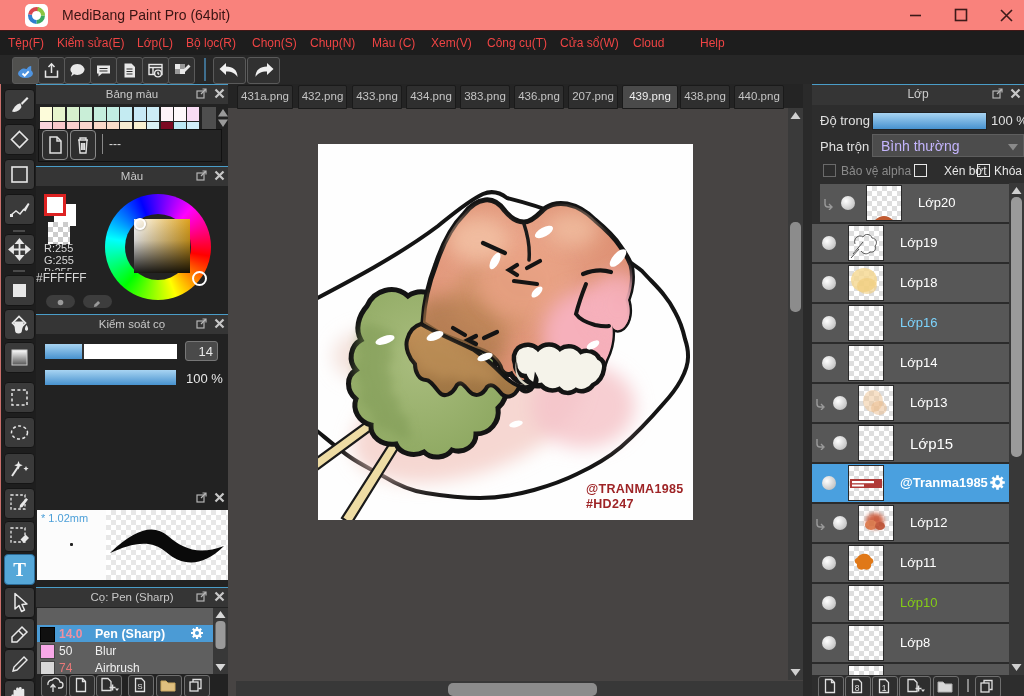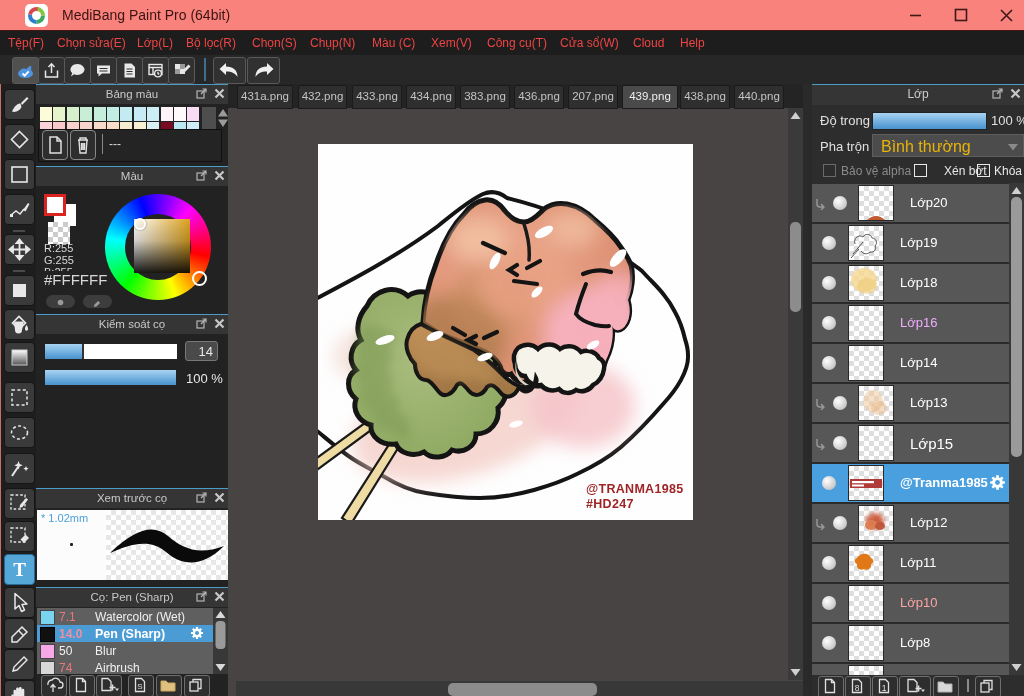--- a/index.html
+++ b/index.html
@@ -51,31 +51,31 @@
   <div id="title" class="abs">MediBang Paint Pro (64bit)</div>
   <svg class="abs" style="left:900px;top:0px" width="120" height="30" viewBox="0 0 120 30">
     <g stroke="#3c1a19" stroke-width="1.6" fill="none">
       <path d="M10 15.5 H 21"></path>
       <rect x="55.5" y="9.5" width="11" height="11"></rect>
       <path d="M101 10 L 112 21 M112 10 L 101 21"></path>
     </g>
   </svg>
   <div id="menubar" class="abs">
     <span class="mi" style="left:8px">Tệp(F)</span>
-    <span class="mi" style="left:57px">Chọn sửa(E)</span>
+    <span class="mi" style="left:57px">Kiểm sửa(E)</span>
     <span class="mi" style="left:137px">Lớp(L)</span>
     <span class="mi" style="left:186px">Bộ lọc(R)</span>
     <span class="mi" style="left:252px">Chọn(S)</span>
     <span class="mi" style="left:310px">Chụp(N)</span>
     <span class="mi" style="left:372px">Màu (C)</span>
     <span class="mi" style="left:431px">Xem(V)</span>
     <span class="mi" style="left:487px">Công cụ(T)</span>
     <span class="mi" style="left:560px">Cửa sổ(W)</span>
     <span class="mi" style="left:633px">Cloud</span>
-    <span class="mi" style="left:680px">Help</span>
+    <span class="mi" style="left:700px">Help</span>
   </div>
   <div id="toolbar" class="abs">
     <div class="tbtn" style="left:12px;background:#50504e"><svg width="25" height="25" viewBox="0 0 25 25">
           <path d="M6 16c0-3 2-5.5 5-5.5 1 0 1.8.3 2.6.8.8-2 2.6-3.3 4.6-3.3v8z" fill="#4f94e0"></path>
           <ellipse cx="12.5" cy="15.5" rx="7.5" ry="4.5" fill="#4f94e0"></ellipse>
           <path d="M9.5 15.5 l2.2 2.2 4-4.4" stroke="#fff" stroke-width="1.8" fill="none"></path>
         </svg></div>
     <div class="tbtn" style="left:38px"><svg width="25" height="25" viewBox="0 0 25 25">
           <g stroke="#e8e8e8" stroke-width="1.5" fill="none">
             <path d="M6.5 12.5 v6.5 h12 v-6.5"></path>
@@ -261,21 +261,21 @@
           </g>
         </svg></div>
     <div class="pico" style="left:178px;top:86px"><svg width="11" height="11" viewBox="0 0 11 11">
           <path d="M1.5 1.5 L9.5 9.5 M9.5 1.5 L1.5 9.5" stroke="#c8c8c8" stroke-width="2.2"></path>
         </svg></div>
     <div style="position:absolute;left:18px;top:120px;width:22px;height:22px;background:#fff"></div>
     <div style="position:absolute;left:8px;top:110px;width:16px;height:16px;background:#fff;border:3px solid #dd2222"></div>
     <div style="position:absolute;left:12px;top:138px;width:22px;height:22px;background:#fff;background-image:conic-gradient(#ccc 25%,#fff 25% 50%,#ccc 50% 75%,#fff 75%);background-size:10px 10px"></div>
     <div style="position:absolute;left:8px;top:159px;color:#d8d8d8;font-size:11px;line-height:11.5px">R:255<br>G:255</div>
     <div style="position:absolute;left:8px;top:182px;width:40px;height:5px;overflow:hidden;color:#d8d8d8;font-size:11px">B:255</div>
-    <div style="position:absolute;left:8px;top:187px;color:#d8d8d8;font-size:15px">#FFFFFF</div>
+    <div style="position:absolute;left:0;top:187px;color:#d8d8d8;font-size:12px">#FFFFFF</div>
     <div id="wheel" style="position:absolute;left:69px;top:110px;width:106px;height:106px;border-radius:53px;background:conic-gradient(from 100deg,#f00,#ff0 60deg,#0f0 120deg,#0ff 180deg,#00f 240deg,#f0f 300deg,#f00 360deg)"></div>
     <div style="position:absolute;left:89px;top:130px;width:66px;height:66px;border-radius:33px;background:#222"></div>
     <div id="svsq" style="position:absolute;left:98px;top:135px;width:56px;height:54px;background:linear-gradient(to bottom,rgba(0,0,0,0) 0%,rgba(0,0,0,.18) 40%,#000 108%),linear-gradient(to right,#fff,#dca21e)"></div>
     <div style="position:absolute;left:98px;top:134px;width:8px;height:8px;border:2.2px solid #fff;border-radius:7px;box-shadow:0 0 2px #0008"></div>
     <div style="position:absolute;left:156px;top:187px;width:11px;height:11px;border:2.5px solid #fff;border-radius:8px"></div>
     <div style="position:absolute;left:10px;top:211px;width:29px;height:13px;background:#3d3d3d;border-radius:6.5px"><svg width="29" height="13">
           <circle cx="14.5" cy="6.5" r="2.8" fill="#9a9a9a"></circle>
         </svg></div>
     <div style="position:absolute;left:47px;top:211px;width:29px;height:13px;background:#3d3d3d;border-radius:6.5px"><svg width="29" height="13">
           <path d="M11.5 8.5 l3.6-3.6 2 2 -3.6 3.6 -2.6.6z" fill="#9a9a9a"></path>
@@ -289,21 +289,20 @@
         </svg></div>
     <div class="pico" style="left:178px;top:234px"><svg width="11" height="11" viewBox="0 0 11 11">
           <path d="M1.5 1.5 L9.5 9.5 M9.5 1.5 L1.5 9.5" stroke="#c8c8c8" stroke-width="2.2"></path>
         </svg></div>
     <div style="position:absolute;left:9px;top:260px;width:132px;height:15px;background:#fff"></div>
     <div style="position:absolute;left:9px;top:260px;width:37px;height:15px;background:linear-gradient(to bottom,#a8d4f2,#4792cf)"></div>
     <div style="position:absolute;left:46px;top:260px;width:2px;height:15px;background:#333"></div>
     <div style="position:absolute;left:149px;top:257px;width:33px;height:20px;background:#4a4a4a;border:1px solid #777;border-radius:3px;color:#e8e8e8;font-size:13px;text-align:right;line-height:20px;padding-right:4px;box-sizing:border-box">14</div>
     <div style="position:absolute;left:9px;top:286px;width:131px;height:15px;background:linear-gradient(to bottom,#a8d4f2,#4792cf)"></div>
     <div style="position:absolute;left:150px;top:287px;color:#e8e8e8;font-size:13px">100 %</div>
-    <div class="phead" style="top:404px">Xem trước cọ</div>
     <div class="pico" style="left:160px;top:408px"><svg width="11" height="11" viewBox="0 0 11 11">
           <g stroke="#b5b5b5" fill="none" stroke-width="1.2">
             <rect x="1" y="3" width="7" height="7"></rect>
             <path d="M5 6 L10 1 M6.5 1 H10 V4.5"></path>
           </g>
         </svg></div>
     <div class="pico" style="left:178px;top:408px"><svg width="11" height="11" viewBox="0 0 11 11">
           <path d="M1.5 1.5 L9.5 9.5 M9.5 1.5 L1.5 9.5" stroke="#c8c8c8" stroke-width="2.2"></path>
         </svg></div>
     <div style="position:absolute;left:1px;top:426px;width:69px;height:70px;background:#fcfcfc">
@@ -319,25 +318,20 @@
     <div class="pico" style="left:160px;top:507px"><svg width="11" height="11" viewBox="0 0 11 11">
           <g stroke="#b5b5b5" fill="none" stroke-width="1.2">
             <rect x="1" y="3" width="7" height="7"></rect>
             <path d="M5 6 L10 1 M6.5 1 H10 V4.5"></path>
           </g>
         </svg></div>
     <div class="pico" style="left:178px;top:507px"><svg width="11" height="11" viewBox="0 0 11 11">
           <path d="M1.5 1.5 L9.5 9.5 M9.5 1.5 L1.5 9.5" stroke="#c8c8c8" stroke-width="2.2"></path>
         </svg></div>
     <div id="brushlist" style="position:absolute;left:1px;top:524px;width:176px;height:66px;background:#5f5f5f;overflow:hidden">
-      <div style="position:absolute;left:0;top:0;width:176px;height:17px">
-        <div style="position:absolute;left:3px;top:2px;width:13px;height:13px;background:#7ad4f0;border:1px solid #444"></div>
-        <div style="position:absolute;left:22px;top:2px;color:#e87878;font-size:12px">7.1</div>
-        <div style="position:absolute;left:58px;top:2px;color:#f0f0f0;font-size:12px">Watercolor (Wet)</div>
-      </div>
       <div style="position:absolute;left:0;top:17px;width:176px;height:17px;background:#4b9bd5">
         <div style="position:absolute;left:3px;top:2px;width:13px;height:13px;background:#101010;border:1px solid #000"></div>
         <div style="position:absolute;left:22px;top:2px;color:#f090a0;font-size:12px;font-weight:bold">14.0</div>
         <div style="position:absolute;left:58px;top:2px;color:#fff;font-size:12.5px;font-weight:bold">Pen (Sharp)</div>
         <svg style="position:absolute;left:153px;top:1px" width="14" height="14" viewBox="0 0 14 14">
             <g stroke="#fff" stroke-width="2.2">
               <path d="M7 1 V13 M1 7 H13 M2.8 2.8 L11.2 11.2 M11.2 2.8 L2.8 11.2"></path>
             </g>
             <circle cx="7" cy="7" r="4.4" fill="#fff"></circle>
             <circle cx="7" cy="7" r="2" fill="#4b9bd5"></circle>
@@ -511,35 +505,35 @@
           </g>
         </svg></div>
     <div class="pico" style="left:198px;top:4px"><svg width="11" height="11" viewBox="0 0 11 11">
           <path d="M1.5 1.5 L9.5 9.5 M9.5 1.5 L1.5 9.5" stroke="#c8c8c8" stroke-width="2.2"></path>
         </svg></div>
     <div style="position:absolute;left:8px;top:29px;color:#e0e0e0;font-size:13px">Độ trong</div>
     <div style="position:absolute;left:60px;top:28px;width:113px;height:16px;background:linear-gradient(to bottom,#a8d4f2,#4792cf);border:1px solid #222"></div>
     <div style="position:absolute;left:179px;top:29px;color:#e0e0e0;font-size:13px">100 %</div>
     <div style="position:absolute;left:8px;top:55px;color:#e0e0e0;font-size:13px">Pha trộn</div>
     <div style="position:absolute;left:60px;top:50px;width:152px;height:23px;background:#4c4c4c;border:1px solid #5e5e5e;box-sizing:border-box">
-      <div style="position:absolute;left:8px;top:3px;color:#eab308;font-size:16px">Bình thường</div>
+      <div style="position:absolute;left:8px;top:3px;color:#c4b5fd;font-size:14px">Bình thường</div>
       <svg style="position:absolute;right:5px;top:9px" width="10" height="7">
           <path d="M0 0 h10 l-5 6.5z" fill="#8a8a8a"></path>
         </svg>
     </div>
     <div id="chkrow">
         <div style="position:absolute;left:11px;top:80px;width:11px;height:11px;border:1.5px solid #6a6a6a"></div>
         <div style="position:absolute;left:29px;top:80px;color:#8a8a8a;font-size:12px">Bảo vệ alpha</div>
         <div style="position:absolute;left:102px;top:80px;width:11px;height:11px;border:1.5px solid #e8e8e8"></div>
         <div style="position:absolute;left:132px;top:80px;color:#e8e8e8;font-size:12px">Xén bớt</div>
         <div style="position:absolute;left:165px;top:80px;width:11px;height:11px;border:1.5px solid #e8e8e8"></div>
         <div style="position:absolute;left:182px;top:80px;color:#e8e8e8;font-size:12px">Khóa</div>
       </div>
     <div id="layers" style="position:absolute;left:0;top:99px;width:197px;height:492px;background:#2d2d2d;overflow:hidden">
-        <div style="position:absolute;left:0;top:1px;width:203px;height:38px;background:#575757;border-bottom:2px solid #2b2b2b">
+        <div style="position:absolute;left:8px;top:1px;width:203px;height:38px;background:#575757;border-bottom:2px solid #2b2b2b">
           <svg style="position:absolute;left:2px;top:14px" width="12" height="12" viewBox="0 0 12 12">
             <path d="M3 1 v5 a3 3 0 0 0 3 3 h3 M7 6 l3 3 -3 3" stroke="#9a9a9a" stroke-width="1.4" fill="none"></path>
           </svg>
           <div style="position:absolute;left:21px;top:12px;width:14px;height:14px;border-radius:7px;background:radial-gradient(circle at 5px 5px,#fff,#b0b0b0)"></div>
           <div style="position:absolute;left:46px;top:1px;width:36px;height:36px;background:#fff;background-image:conic-gradient(#dedede 25%,#fff 25% 50%,#dedede 50% 75%,#fff 75%);background-size:10px 10px;border:1px solid #2a2a2a;box-sizing:border-box"><svg width="34" height="34" viewBox="0 0 34 34">
               <path d="M8 34 q9 -8 18 0z" fill="#c05a30"></path>
             </svg></div>
           <div style="position:absolute;left:98px;top:11px;color:#fff;font-size:13px">Lớp20</div>
         </div>
         <div style="position:absolute;left:0;top:41px;width:197px;height:38px;background:#575757;border-bottom:2px solid #2b2b2b">
@@ -556,21 +550,21 @@
           <div style="position:absolute;left:10px;top:12px;width:14px;height:14px;border-radius:7px;background:radial-gradient(circle at 5px 5px,#fff,#b0b0b0)"></div>
           <div style="position:absolute;left:36px;top:1px;width:36px;height:36px;background:#fff;background-image:conic-gradient(#dedede 25%,#fff 25% 50%,#dedede 50% 75%,#fff 75%);background-size:10px 10px;border:1px solid #2a2a2a;box-sizing:border-box"><svg width="34" height="34" viewBox="0 0 34 34">
               <ellipse cx="15" cy="14" rx="13" ry="12" fill="#f5d78e" opacity=".8"></ellipse>
               <ellipse cx="18" cy="20" rx="10" ry="8" fill="#f0cb79" opacity=".6"></ellipse>
             </svg></div>
           <div style="position:absolute;left:88px;top:11px;color:#fff;font-size:13px">Lớp18</div>
         </div>
         <div style="position:absolute;left:0;top:121px;width:197px;height:38px;background:#575757;border-bottom:2px solid #2b2b2b">
           <div style="position:absolute;left:10px;top:12px;width:14px;height:14px;border-radius:7px;background:radial-gradient(circle at 5px 5px,#fff,#b0b0b0)"></div>
           <div style="position:absolute;left:36px;top:1px;width:36px;height:36px;background:#fff;background-image:conic-gradient(#dedede 25%,#fff 25% 50%,#dedede 50% 75%,#fff 75%);background-size:10px 10px;border:1px solid #2a2a2a;box-sizing:border-box"><svg width="34" height="34" viewBox="0 0 34 34"></svg></div>
-          <div style="position:absolute;left:88px;top:11px;color:#f0abfc;font-size:13px">Lớp16</div>
+          <div style="position:absolute;left:88px;top:11px;color:#7dd3fc;font-size:13px">Lớp16</div>
         </div>
         <div style="position:absolute;left:0;top:161px;width:197px;height:38px;background:#575757;border-bottom:2px solid #2b2b2b">
           <div style="position:absolute;left:10px;top:12px;width:14px;height:14px;border-radius:7px;background:radial-gradient(circle at 5px 5px,#fff,#b0b0b0)"></div>
           <div style="position:absolute;left:36px;top:1px;width:36px;height:36px;background:#fff;background-image:conic-gradient(#dedede 25%,#fff 25% 50%,#dedede 50% 75%,#fff 75%);background-size:10px 10px;border:1px solid #2a2a2a;box-sizing:border-box"><svg width="34" height="34" viewBox="0 0 34 34"></svg></div>
           <div style="position:absolute;left:88px;top:11px;color:#fff;font-size:13px">Lớp14</div>
         </div>
         <div style="position:absolute;left:0;top:201px;width:197px;height:38px;background:#575757;border-bottom:2px solid #2b2b2b">
           <svg style="position:absolute;left:2px;top:14px" width="12" height="12" viewBox="0 0 12 12">
             <path d="M3 1 v5 a3 3 0 0 0 3 3 h3 M7 6 l3 3 -3 3" stroke="#9a9a9a" stroke-width="1.4" fill="none"></path>
           </svg>
@@ -622,21 +616,21 @@
         <div style="position:absolute;left:0;top:361px;width:197px;height:38px;background:#575757;border-bottom:2px solid #2b2b2b">
           <div style="position:absolute;left:10px;top:12px;width:14px;height:14px;border-radius:7px;background:radial-gradient(circle at 5px 5px,#fff,#b0b0b0)"></div>
           <div style="position:absolute;left:36px;top:1px;width:36px;height:36px;background:#fff;background-image:conic-gradient(#dedede 25%,#fff 25% 50%,#dedede 50% 75%,#fff 75%);background-size:10px 10px;border:1px solid #2a2a2a;box-sizing:border-box"><svg width="34" height="34" viewBox="0 0 34 34">
               <path d="M8 12 c4-6 12-5 14 0 3 1 3 5 0 6 1 4-3 7-7 5 -4 2-8-1-7-5 -3-1-3-5 0-6z" fill="#e07818"></path>
             </svg></div>
           <div style="position:absolute;left:88px;top:11px;color:#fff;font-size:13px">Lớp11</div>
         </div>
         <div style="position:absolute;left:0;top:401px;width:197px;height:38px;background:#575757;border-bottom:2px solid #2b2b2b">
           <div style="position:absolute;left:10px;top:12px;width:14px;height:14px;border-radius:7px;background:radial-gradient(circle at 5px 5px,#fff,#b0b0b0)"></div>
           <div style="position:absolute;left:36px;top:1px;width:36px;height:36px;background:#fff;background-image:conic-gradient(#dedede 25%,#fff 25% 50%,#dedede 50% 75%,#fff 75%);background-size:10px 10px;border:1px solid #2a2a2a;box-sizing:border-box"><svg width="34" height="34" viewBox="0 0 34 34"></svg></div>
-          <div style="position:absolute;left:88px;top:11px;color:#fca5a5;font-size:13px">Lớp10</div>
+          <div style="position:absolute;left:88px;top:11px;color:#84cc16;font-size:13px">Lớp10</div>
         </div>
         <div style="position:absolute;left:0;top:441px;width:197px;height:38px;background:#575757;border-bottom:2px solid #2b2b2b">
           <div style="position:absolute;left:10px;top:12px;width:14px;height:14px;border-radius:7px;background:radial-gradient(circle at 5px 5px,#fff,#b0b0b0)"></div>
           <div style="position:absolute;left:36px;top:1px;width:36px;height:36px;background:#fff;background-image:conic-gradient(#dedede 25%,#fff 25% 50%,#dedede 50% 75%,#fff 75%);background-size:10px 10px;border:1px solid #2a2a2a;box-sizing:border-box"><svg width="34" height="34" viewBox="0 0 34 34"></svg></div>
           <div style="position:absolute;left:88px;top:11px;color:#fff;font-size:13px">Lớp8</div>
         </div>
         <div style="position:absolute;left:0;top:481px;width:197px;height:38px;background:#575757;border-bottom:2px solid #2b2b2b">
           <div style="position:absolute;left:36px;top:1px;width:36px;height:36px;background:#fff;background-image:conic-gradient(#dedede 25%,#fff 25% 50%,#dedede 50% 75%,#fff 75%);background-size:10px 10px;border:1px solid #2a2a2a;box-sizing:border-box"><svg width="34" height="34" viewBox="0 0 34 34"></svg></div>
           <div style="position:absolute;left:88px;top:11px;color:#fff;font-size:13px"></div>
         </div>

